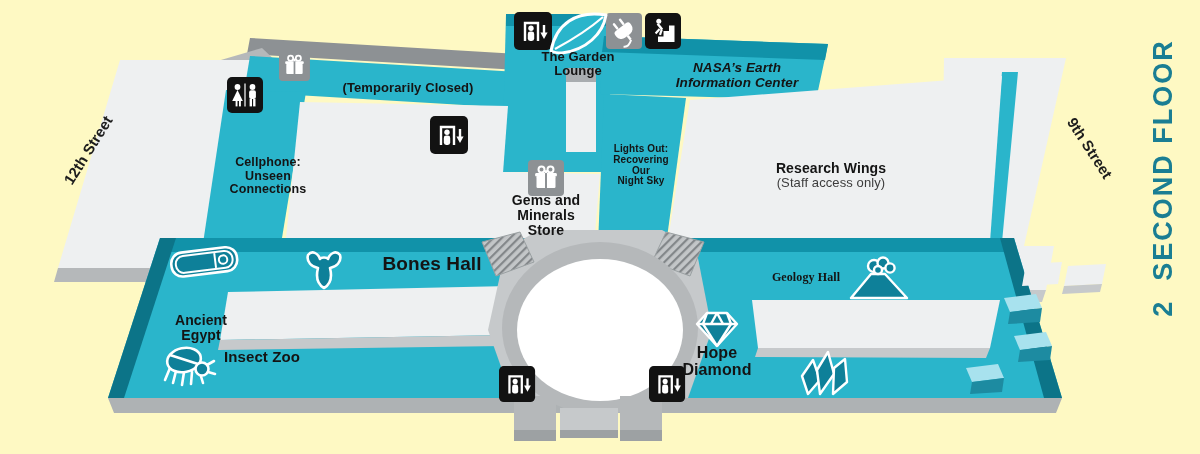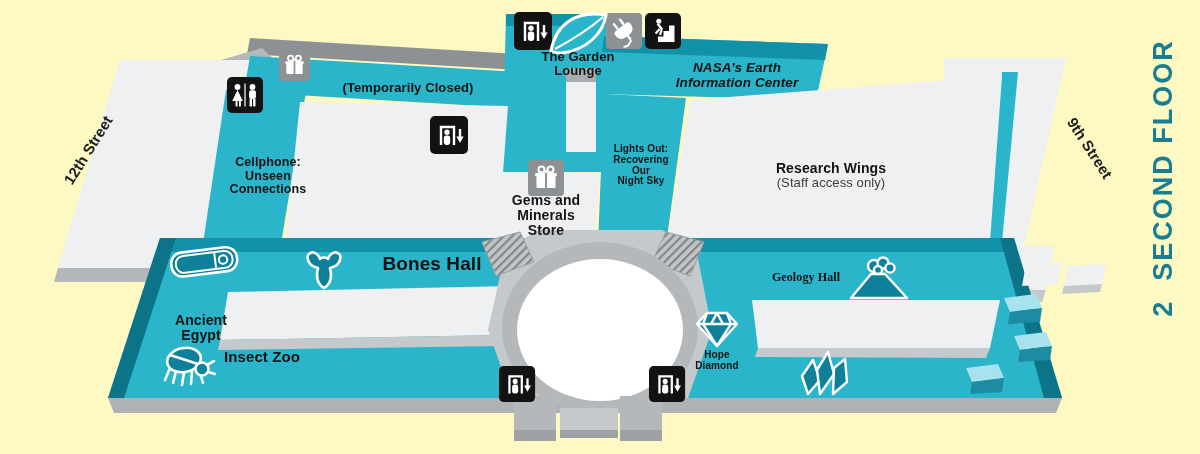--- a/index.html
+++ b/index.html
@@ -263,21 +263,21 @@
 
 <div class="lbl" style="left:546px;top:216px;font-size:14px;">Gems and
 Minerals
 Store</div>
 
 <div class="lbl" style="left:201px;top:298px;font-size:14px;margin-top:30px;">Ancient
 Egypt</div>
 <div class="lbl" style="left:388px;top:264px;font-size:19px;margin-left:44px;">Bones Hall</div>
 <div class="lbl" style="left:262px;top:357px;font-size:15px;">Insect Zoo</div>
 <div class="lbl" style="left:806px;top:277px;font-size:12px;font-family:Liberation Serif, serif;">Geology Hall</div>
-<div class="lbl" style="left:717px;top:361px;font-size:10px;text-align:center;">Hope
+<div class="lbl" style="left:717px;top:361px;font-size:16px;text-align:center;">Hope
 Diamond</div>
 
 <div class="street" style="left:88px;top:150px;transform:translate(-50%,-50%) rotate(-58deg);">12th Street</div>
 <div class="street" style="left:1090px;top:148px;transform:translate(-50%,-50%) rotate(57deg);">9th Street</div>
 
 <div class="floor-tag" style="left:1163px;top:178px;">2  SECOND FLOOR</div>
 
 </div>
 
 </body></html>

